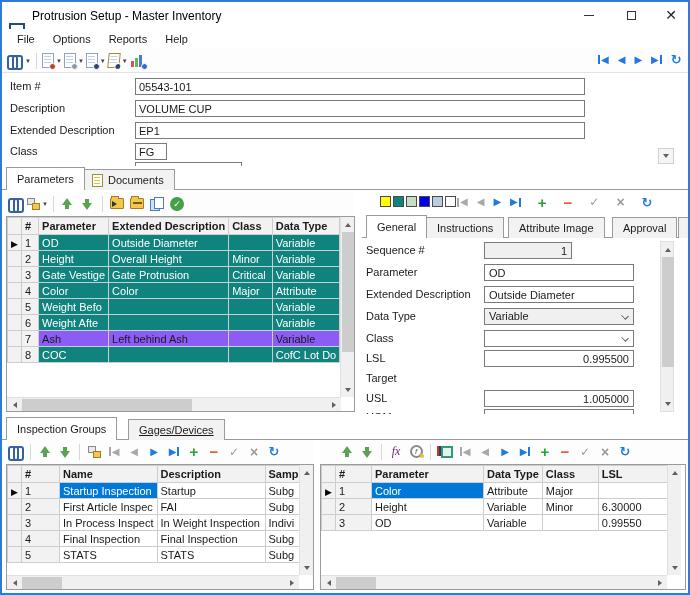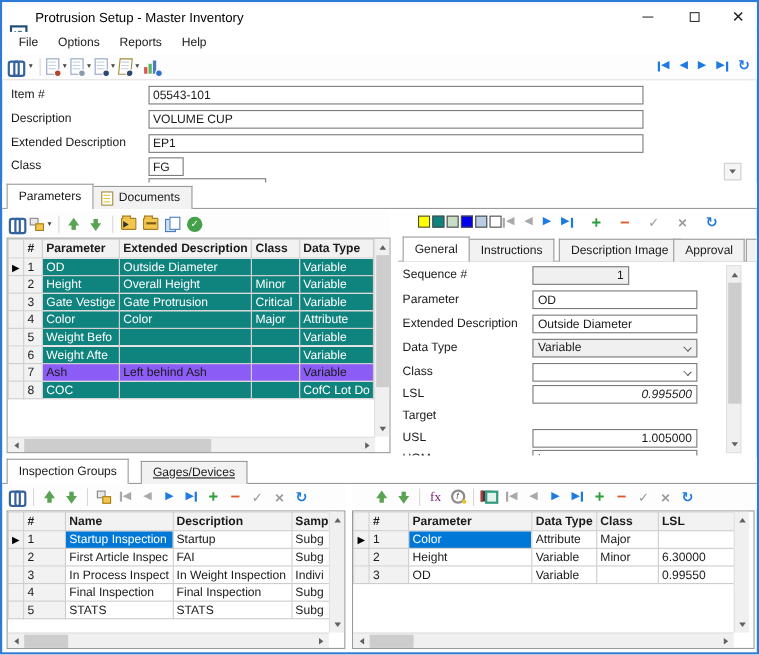--- a/index.html
+++ b/index.html
@@ -61,21 +61,21 @@
   .folder::before{content:"";position:absolute;top:-3px;left:0;width:6px;height:2px;background:#f3c64f;border:1px solid #a87d1f;border-bottom:none;}
   .folder.in::after{content:"";position:absolute;left:1px;top:2px;border-top:3px solid transparent;border-bottom:3px solid transparent;border-left:5px solid #333;}
   .folder.slot::after{content:"";position:absolute;left:2px;top:3px;width:9px;height:2px;background:#7a5a10;}
   .copy{display:inline-block;width:14px;height:13px;position:relative;}
   .copy::before{content:"";position:absolute;left:0;top:2px;width:8px;height:10px;background:#cfe0f4;border:1px solid #4a7dbd;}
   .copy::after{content:"";position:absolute;left:4px;top:0;width:8px;height:10px;background:#fff;border:1px solid #4a7dbd;}
   .okc{display:inline-flex;width:14px;height:14px;border-radius:50%;background:#45a049;color:#fff;font-size:9px;align-items:center;justify-content:center;font-weight:bold;}
   .lay{display:inline-block;width:13px;height:12px;position:relative;}
   .lay::before{content:"";position:absolute;left:0;top:0;width:6px;height:5px;background:#e8e8e8;border:1px solid #8a8a8a;}
   .lay::after{content:"";position:absolute;right:0;bottom:0;width:6px;height:5px;background:#f3c64f;border:1px solid #a87d1f;}
-  .fxicon{color:#701a75;font-family:"Liberation Serif",serif;font-size:12px;}
+  .fxicon{font-style:italic;color:#701a75;font-family:"Liberation Serif",serif;font-size:12px;}
   .lkp{display:inline-flex;width:13px;height:13px;border-radius:50%;border:2px solid #8a8a8a;align-items:center;justify-content:center;
        font-style:italic;font-size:8px;color:#666;position:relative;}
   .lkp::after{content:"";position:absolute;right:-3px;bottom:-2px;width:4px;height:4px;background:#e8c42c;border-radius:50%;}
   .asg{display:inline-block;width:16px;height:12px;position:relative;}
   .asg::before{content:"";position:absolute;left:0;top:0;width:8px;height:10px;background:#323c54;border-left:2px solid #c0392b;}
   .asg::after{content:"";position:absolute;right:0;bottom:0;width:8px;height:8px;background:#e4f2ec;border:2px solid #2f9a7d;}
   
   .hf-label{position:absolute;left:8px;height:17px;line-height:17px;color:#1a1a1a;}
   .hf-input{position:absolute;left:133px;width:450px;height:17px;border:1px solid #7a7a7a;background:#fff;
     font-family:inherit;font-size:11px;padding:0 3px;color:#1a1a1a;}
@@ -421,21 +421,21 @@
 
   <div class="tabstrip" style="left:360px;top:212px;width:326px;height:24px;overflow:hidden;">
     <div class="strip-line"></div>
     <div class="tab active" style="left:4px;">
         <span>General</span>
       </div>
     <div class="tab" style="left:64px;">
         <span>Instructions</span>
       </div>
     <div class="tab" style="left:146px;">
-        <span>Description Image</span>
+        <span>Attribute Image</span>
       </div>
     <div class="tab" style="left:250px;">
         <span>Approval</span>
       </div>
     <div class="tab" style="left:316px;width:40px;overflow:hidden;"></div>
   </div>
   <div class="tabscroll" style="left:655px;top:217px;">
       <span class="tri-left"></span>
     </div>
   <div class="tabscroll" style="left:671px;top:217px;">
@@ -447,21 +447,21 @@
     <input class="dfield-input ro" style="top: 2px;" value="1">
     <div class="dfield-label" style="top:24px;">Parameter</div>
     <input class="dfield-input" style="top: 24px;" value="OD">
     <div class="dfield-label" style="top:46px;">Extended Description</div>
     <input class="dfield-input" style="top: 46px;" value="Outside Diameter">
     <div class="dfield-label" style="top:68px;">Data Type</div>
     <div class="combo graybg" style="top:68px;"><span>Variable</span><span class="chev"></span></div>
     <div class="dfield-label" style="top:90px;">Class</div>
     <div class="combo" style="top:90px;"><span></span><span class="chev"></span></div>
     <div class="dfield-label" style="top:110px;">LSL</div>
-    <input class="dfield-input num" style="top: 110px; font-style: italic;" value="0.995500">
+    <input class="dfield-input num" style="top: 110px;" value="0.995500">
     <div class="dfield-label" style="top:130px;">Target</div>
     <div class="dfield-label" style="top:150px;">USL</div>
     <input class="dfield-input num" style="top: 150px;" value="1.005000">
     <div class="dfield-label" style="top:169px;">UOM</div>
     <input class="dfield-input" style="top: 169px;" value="in">
   </div>
   <div class="vscroll" style="left:658px;top:239px;height:171px;border:1px solid #e0e0e0;">
     <div class="sbtn" style="top:0;">
         <span class="tri-up"></span>
       </div>

